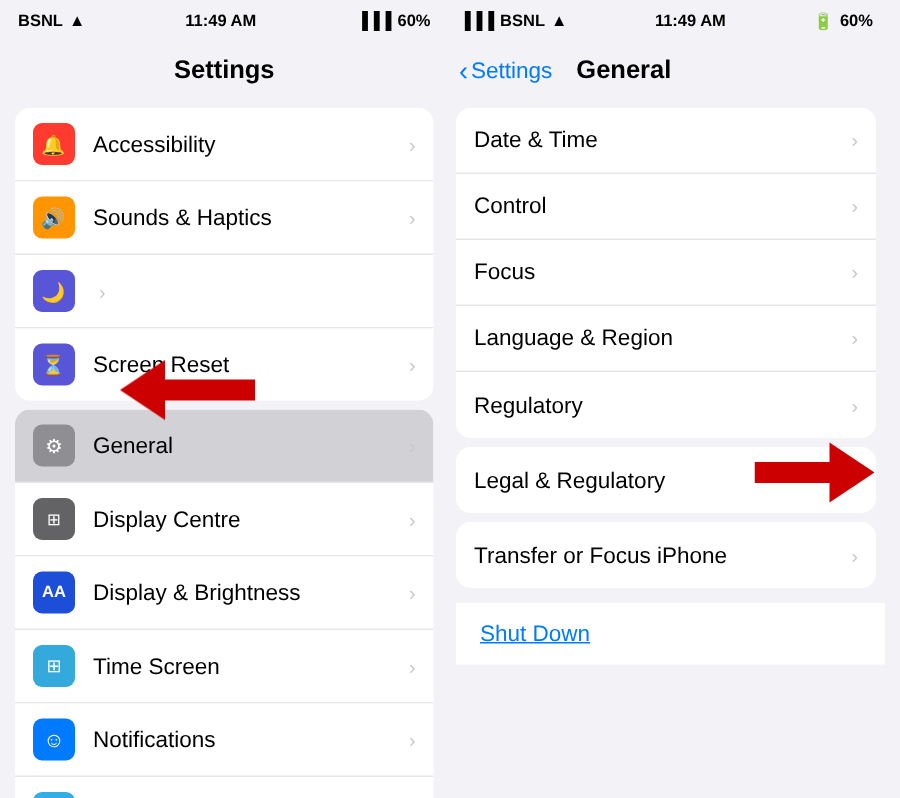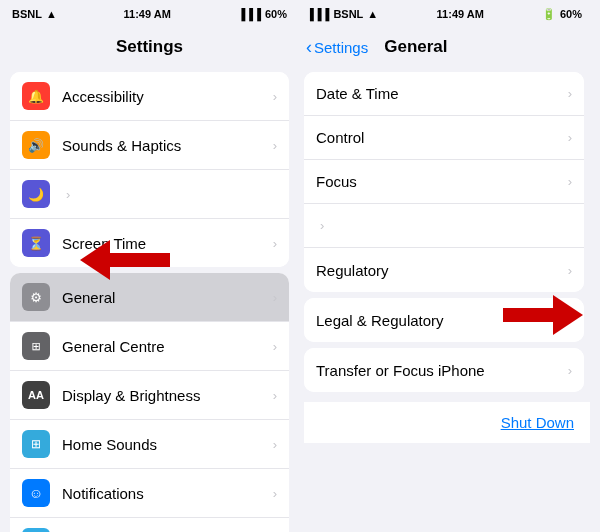--- a/index.html
+++ b/index.html
@@ -221,52 +221,52 @@
         <div class="setting-item">
           <div class="setting-icon icon-purple">
             <span style="color:#fff;font-size:13px;">🌙</span>
           </div>
           <span class="chevron">›</span>
         </div>
         <div class="setting-item">
           <div class="setting-icon" style="background:#5856d6;">
             <span style="color:#fff;font-size:13px;">⏳</span>
           </div>
-          <span class="setting-label">Screen Time</span>
+          <span class="setting-label">Screen Reset</span>
           <span class="chevron">›</span>
         </div>
       </div>
 
       <div class="section-group">
         <div class="setting-item highlighted" style="background:#d1d1d6;">
           <div class="setting-icon icon-gray">
             <span style="color:#fff;font-size:13px;">⚙</span>
           </div>
           <span class="setting-label">General</span>
           <span class="chevron">›</span>
         </div>
         <div class="setting-item">
           <div class="setting-icon" style="background:#636366;">
             <span style="color:#fff;font-size:11px;">⊞</span>
           </div>
-          <span class="setting-label">General Centre</span>
-          <span class="chevron">›</span>
-        </div>
-        <div class="setting-item">
-          <div class="setting-icon" style="background:#404040;">
+          <span class="setting-label">Display Centre</span>
+          <span class="chevron">›</span>
+        </div>
+        <div class="setting-item">
+          <div class="setting-icon" style="background:#1d4ed8;">
             <span style="color:#fff;font-size:11px;font-weight:bold;">AA</span>
           </div>
           <span class="setting-label">Display &amp; Brightness</span>
           <span class="chevron">›</span>
         </div>
         <div class="setting-item">
           <div class="setting-icon" style="background:#34aadc;">
             <span style="color:#fff;font-size:12px;">⊞</span>
           </div>
-          <span class="setting-label">Home Sounds</span>
+          <span class="setting-label">Time Screen</span>
           <span class="chevron">›</span>
         </div>
         <div class="setting-item">
           <div class="setting-icon" style="background:#007aff;">
             <span style="color:#fff;font-size:14px;">☺</span>
           </div>
           <span class="setting-label">Notifications</span>
           <span class="chevron">›</span>
         </div>
         <div class="setting-item">
@@ -319,20 +319,21 @@
         </div>
         <div class="setting-item">
           <span class="setting-label">Control</span>
           <span class="chevron">›</span>
         </div>
         <div class="setting-item">
           <span class="setting-label">Focus</span>
           <span class="chevron">›</span>
         </div>
         <div class="setting-item">
+          <span class="setting-label">Language &amp; Region</span>
           <span class="chevron">›</span>
         </div>
         <div class="setting-item">
           <span class="setting-label">Regulatory</span>
           <span class="chevron">›</span>
         </div>
       </div>
 
 
       <div class="section-group">
@@ -342,21 +343,21 @@
         </div>
       </div>
 
       <div class="section-group">
         <div class="setting-item">
           <span class="setting-label">Transfer or Focus iPhone</span>
           <span class="chevron">›</span>
         </div>
       </div>
 
-      <div style="padding: 4px 4px 0 10px; text-align: right;">
+      <div style="padding: 4px 4px 0 10px;">
         <a class="blue-link" href="#">Shut Down</a>
       </div>
     </div>
   </div>
 
   <svg style="position:absolute;right:5px;top:290px;width:80px;height:50px;pointer-events:none;z-index:100;" viewBox="0 0 80 50">
 
     <polygon points="80,25 50,5 50,18 0,18 0,32 50,32 50,45" fill="#cc0000"></polygon>
   </svg>
 </div>

